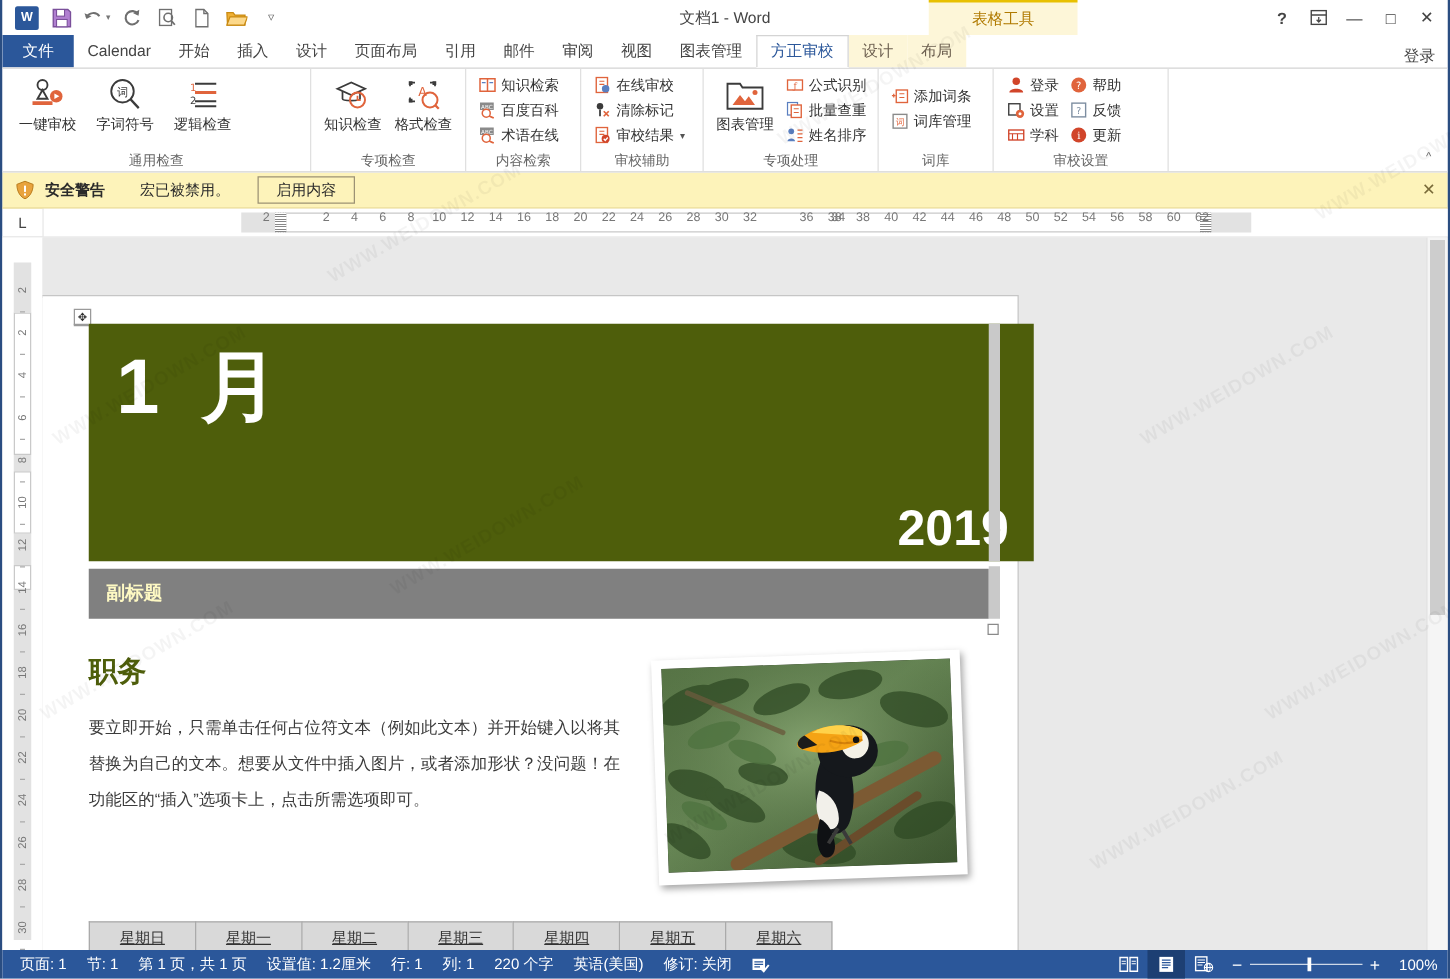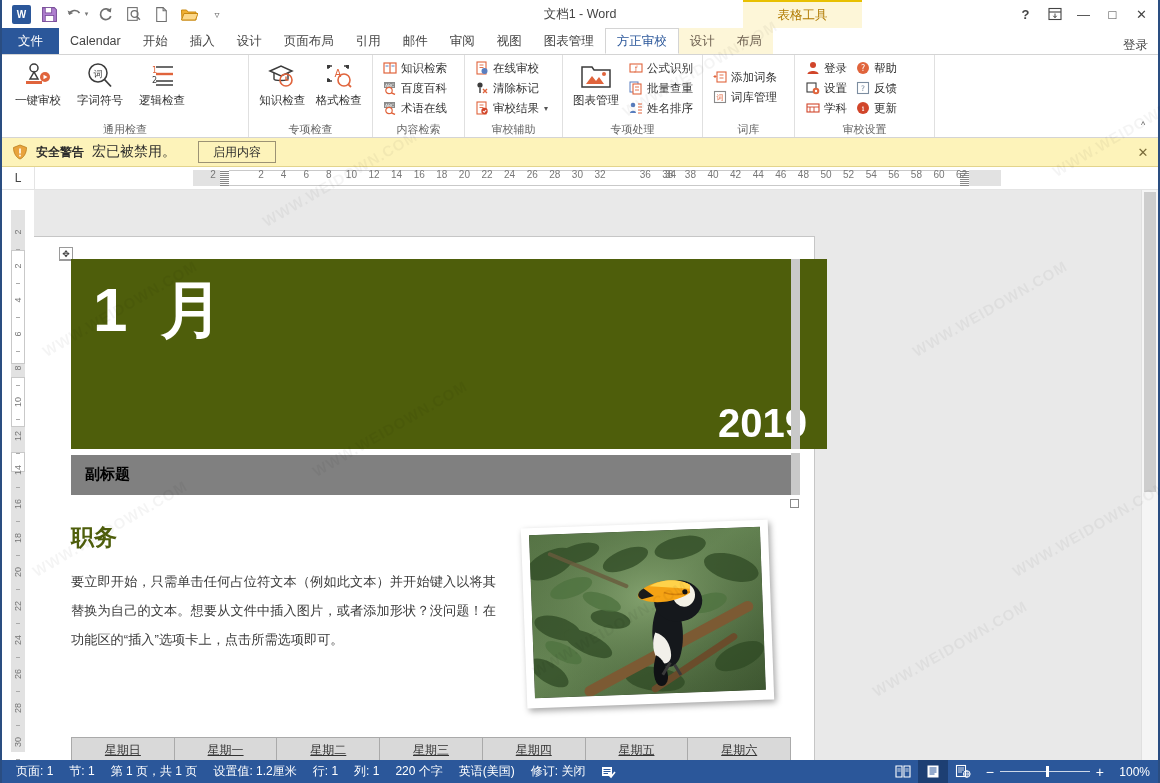--- a/index.html
+++ b/index.html
@@ -55,21 +55,21 @@
   .sm-btn .lbl{font-size:11.5px;color:#333;}
   .sm-ico{width:15px;height:15px;display:flex;align-items:center;justify-content:center;flex:0 0 15px;}
   .caret{font-size:8px;color:#555;margin-left:1px;}
   .ribbon-collapse{position:absolute;right:6px;bottom:4px;width:18px;height:16px;display:flex;
                    align-items:center;justify-content:center;color:#666;font-size:9px;}
 
   
   .secbar{height:32px;background:#fdf3ba;border-bottom:1px solid #e3d48c;display:flex;align-items:center;
           padding-left:10px;gap:8px;flex:0 0 28px;box-sizing:border-box;}
   .sec-title{font-weight:bold;font-size:12px;color:#2b2b2b;}
-  .sec-msg{font-size:14px;color:#2b2b2b;}
+  .sec-msg{font-size:12px;color:#2b2b2b;margin-left:20px;}
   .enable-btn{margin-left:14px;height:20px;padding:0 14px;background:#fdf3ba;border:1px solid #9c9274;
               font-size:12px;color:#2b2b2b;display:flex;align-items:center;}
   .sec-close{margin-left:auto;width:30px;height:28px;display:flex;align-items:center;justify-content:center;
              color:#7a6c3a;font-size:13px;}
 
   
   .hruler-row{height:22px;display:flex;background:#fff;border-bottom:1px solid #e4e4e4;flex:0 0 22px;}
   .tabsel{width:32px;display:flex;align-items:center;justify-content:center;color:#444;font-size:12px;
           border-right:1px solid #e4e4e4;}
   .hruler{flex:1;position:relative;overflow:hidden;background:#fff;}
@@ -98,32 +98,32 @@
         box-shadow:0 0 0 1px #c6c6c6;}
   
   .hdr-handle{position:absolute;left:27px;top:10px;width:12px;height:12px;border:1px solid #9a9a9a;
               background:#fff;display:flex;align-items:center;justify-content:center;font-size:9px;color:#333;}
   .hdr-line{position:absolute;left:27px;top:22px;width:12px;height:1px;background:#9a9a9a;}
 
   .greenblock{position:absolute;left:39px;top:22px;width:756px;height:190px;background:#4e5e0b;}
   .month{position:absolute;left:22px;top:20px;color:#fff;font-size:62px;font-weight:bold;letter-spacing:8px;line-height:62px;}
   .year{position:absolute;right:20px;bottom:4px;color:#fff;font-size:40px;font-weight:bold;line-height:44px;}
   .graybar{position:absolute;left:39px;top:218px;width:720px;height:40px;background:#808080;}
-  .graybar .sub{position:absolute;left:14px;top:10px;color:#000000;font-size:15px;font-weight:bold;}
+  .graybar .sub{position:absolute;left:14px;top:10px;color:#fef9c3;font-size:15px;font-weight:bold;}
   .selbar{position:absolute;width:9px;background:#c9c9c9;}
   .handle-sq{position:absolute;width:7px;height:7px;border:1px solid #8a8a8a;background:#fff;}
 
   .h2{position:absolute;left:39px;top:285px;color:#4e5e0b;font-size:23px;font-weight:bold;}
   .para{position:absolute;left:39px;top:330px;width:425px;font-size:13.2px;color:#3b3b3b;
         line-height:29px;text-align:justify;}
   .photo{position:absolute;left:492px;top:287px;width:247px;height:180px;background:#fff;
          transform:rotate(-2.1deg);box-shadow:2px 3px 6px rgba(0,0,0,.35);padding:7px 8px 10px 8px;box-sizing:border-box;}
   .photo-inner{width:100%;height:100%;position:relative;overflow:hidden;background:#2f4024;}
 
-  .caltable{position:absolute;left:39px;top:500px;width:720px;height:26px;display:flex;}
+  .caltable{position:absolute;left:39px;top:500px;width:595px;height:26px;display:flex;}
   .calcell{flex:1;background:#d9d9d9;border:1px solid #aaa;border-right:none;box-sizing:border-box;
            display:flex;align-items:center;justify-content:center;font-size:12px;color:#333;
            text-decoration:underline;}
   .calcell:last-child{border-right:1px solid #aaa;}
 
   
   .vscroll{width:16px;background:#f5f5f5;border-left:1px solid #e0e0e0;flex:0 0 16px;position:relative;}
   .vsb-thumb{position:absolute;left:2px;right:2px;top:2px;height:300px;background:#cdcdcd;}
 
   

